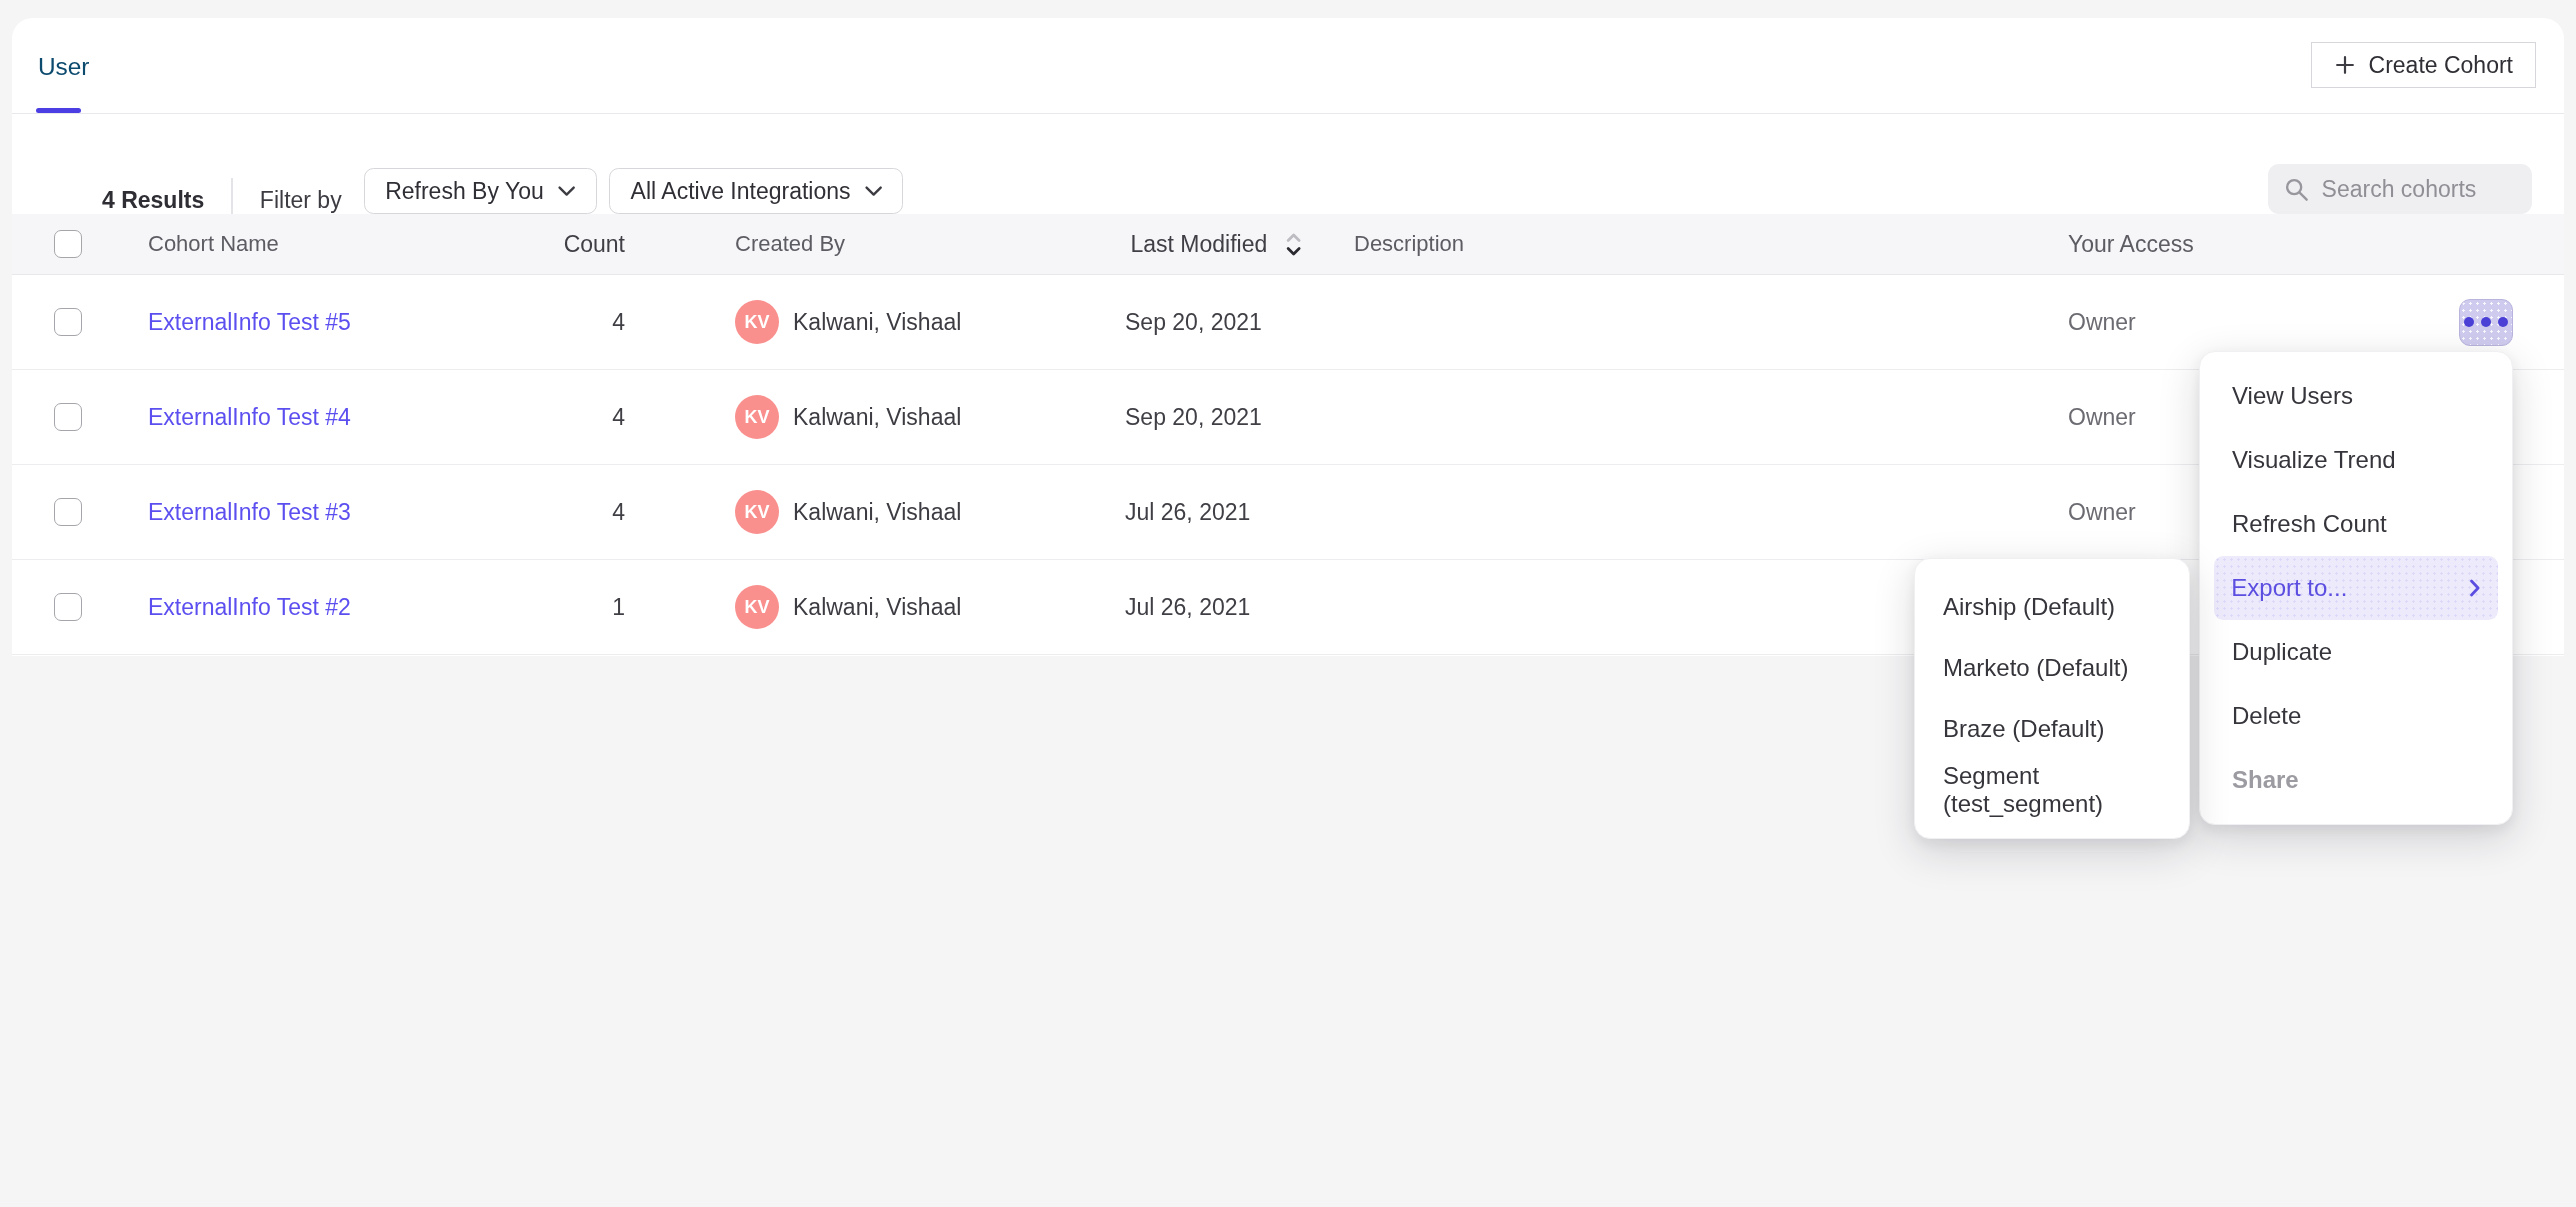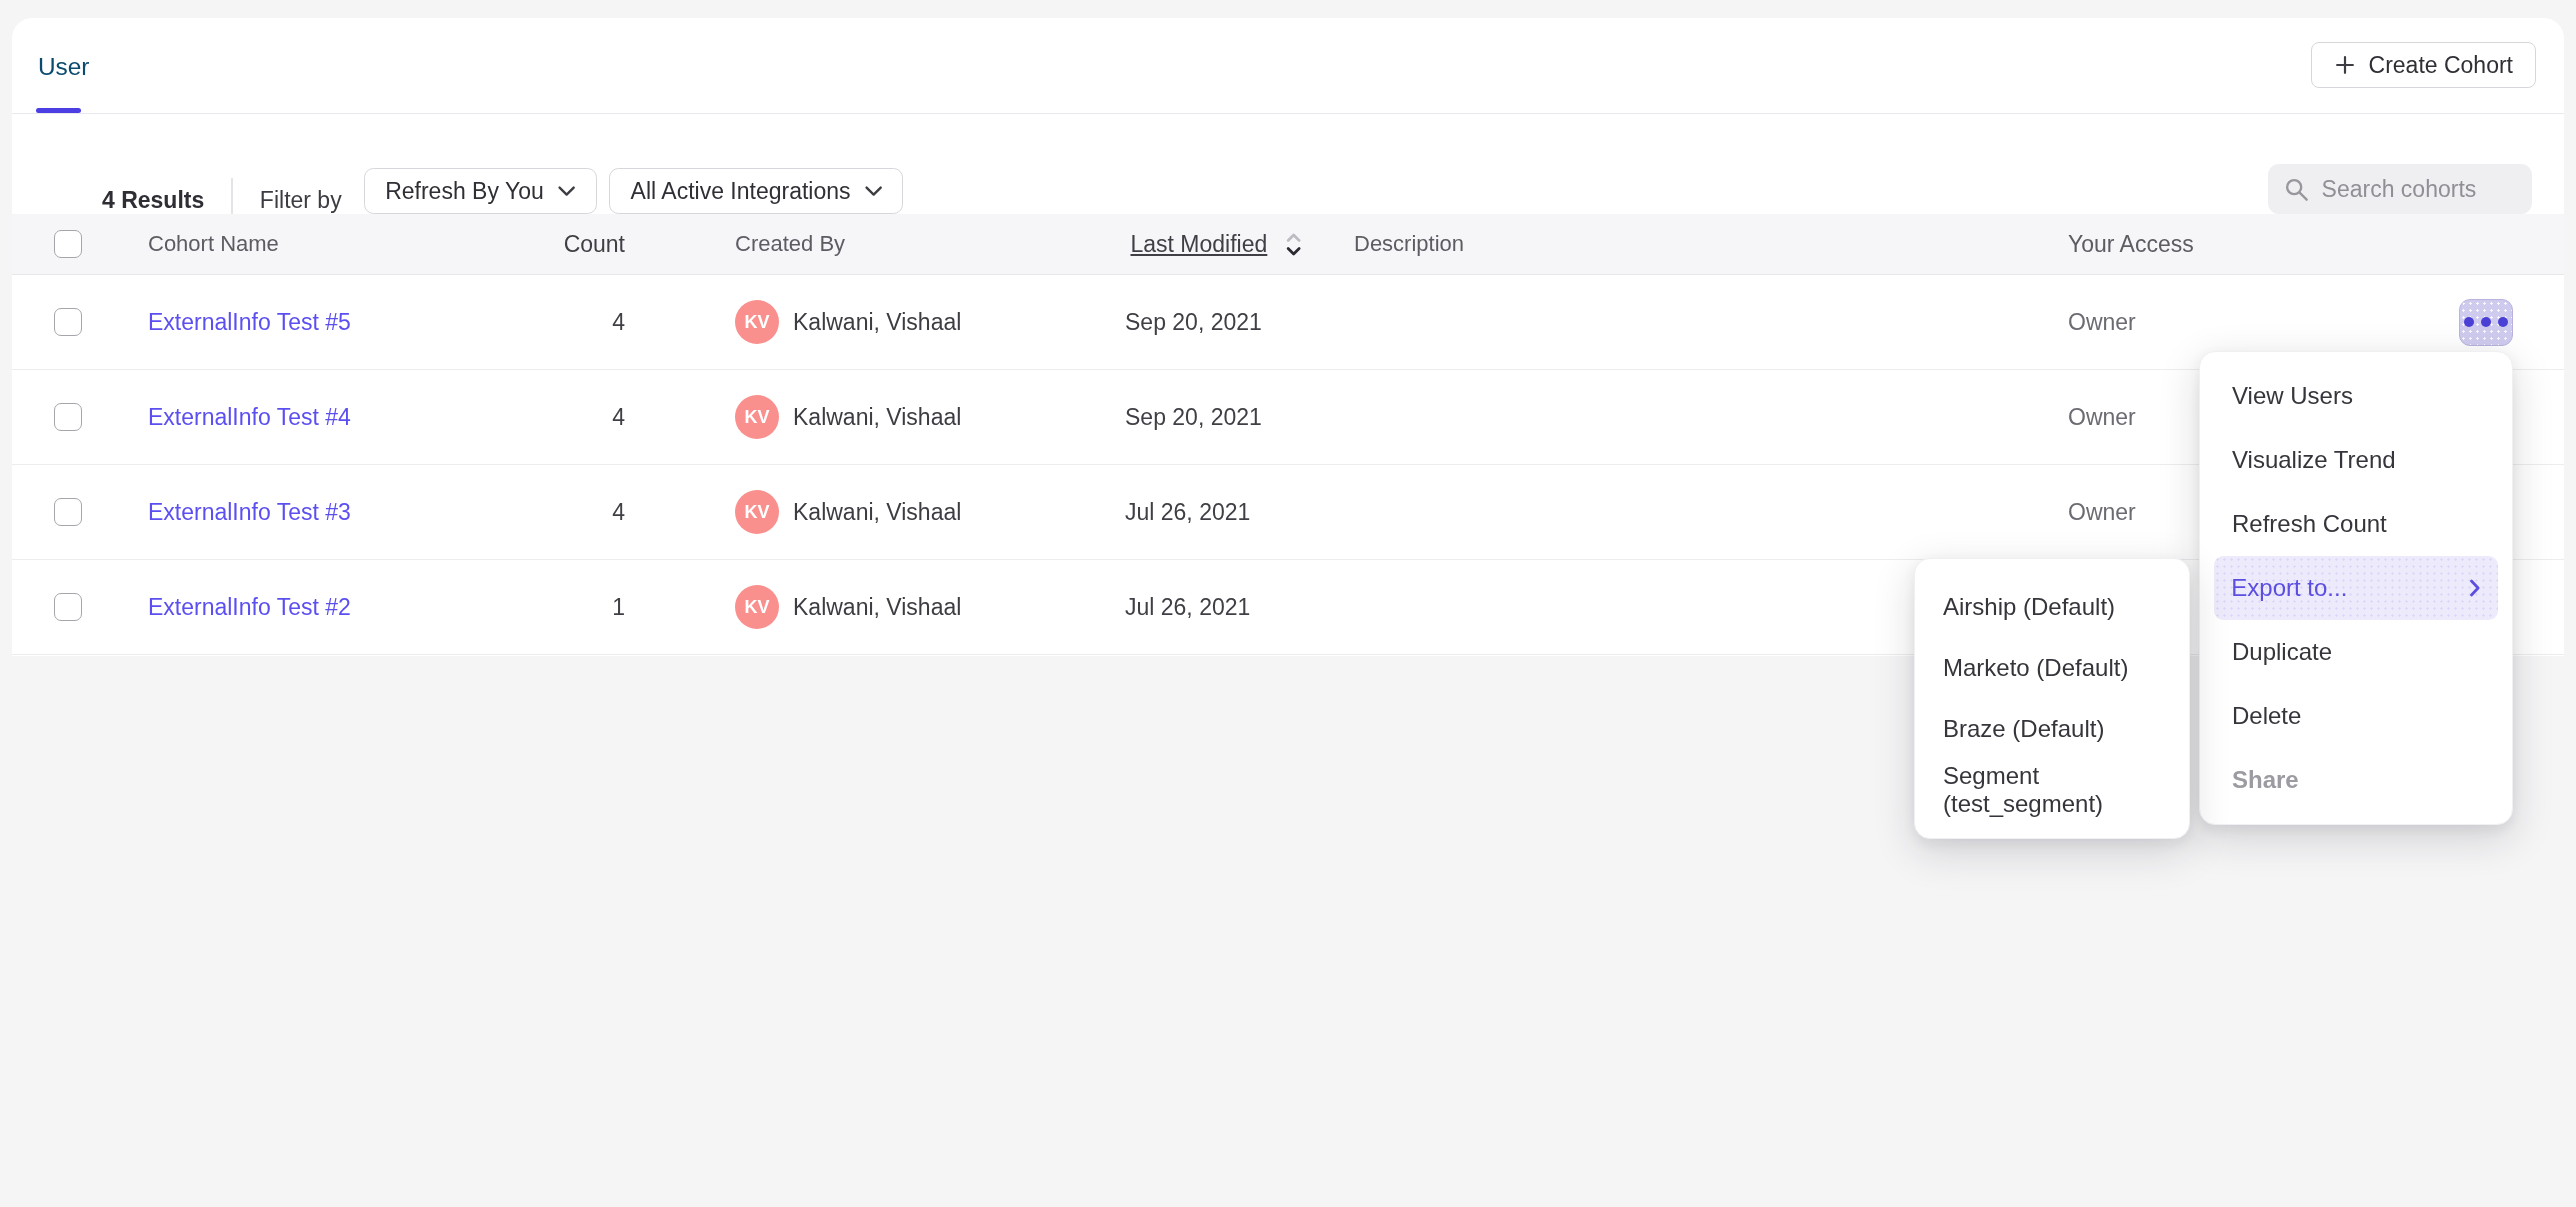--- a/index.html
+++ b/index.html
@@ -27,21 +27,21 @@
     font-size: 24.4px; font-weight: 500; color: #0c4a6e;
   }
   .tab-underline {
     position: absolute; left: 24px; bottom: 0;
     width: 45px; height: 5.5px; border-radius: 4.7px; background: #4b3fe4;
   }
   .create-btn {
     position: absolute; right: 28px; top: 24px;
     height: 46px; padding: 0 22px;
     display: flex; align-items: center; gap: 12.6px;
-    background: #fff; border: 1.2px solid #d7d7db; border-radius: 8px;
+    background: #fff; border: 1.2px solid #d7d7db; border-radius: 0;
     font-family: inherit; font-size: 23px; font-weight: 500; color: #2f2f35;
     cursor: pointer;
   }
 
   
   .toolbar { display: flex; align-items: flex-end; height: 100px; padding-left: 90px; }
   .results { font-size: 23px; font-weight: 700; color: #2e2e34; }
   .vdivider { width: 1.6px; height: 36px; background: #e4e4e8; margin: 0 27px; }
   .filter-label { font-size: 23px; color: #3c3c42; margin-right: 22px; }
   .pill {
@@ -73,21 +73,21 @@
     height: 61px; background: #f6f6f8;
     font-size: 22px; color: #5c5c63; border-bottom: 0.8px solid #e8e8eb;
   }
   .trow { height: 95px; background: #fff; border-bottom: 0.8px solid #ededf0; }
 
   .c-cb      { padding-left: 42px; }
   .c-name    { padding-left: 12px; }
   .c-count   { text-align: right; font-size: 23px; color: #3f3f45; }
   .c-created { padding-left: 110px; display: flex; align-items: center; gap: 14px; }
   .c-modified{ font-size: 23px; color: #3f3f45; }
-  .thead .c-modified { padding-left: 5.5px; display: flex; align-items: center; gap: 18px; text-decoration: underline; }
+  .thead .c-modified { padding-left: 5.5px; display: flex; align-items: center; gap: 18px; }
   .c-access  { font-size: 23px; color: #6b6b72; }
   .c-actions { display: flex; padding-left: 16px; }
 
   .checkbox {
     display: block; width: 28px; height: 28px;
     border: 1.6px solid #a5a5ab; border-radius: 7px; background: #fff; cursor: pointer;
   }
   .link { font-size: 23px; color: #5c4ff0; text-decoration: none; cursor: pointer; }
   .avatar {
     width: 44px; height: 44px; border-radius: 50%;

